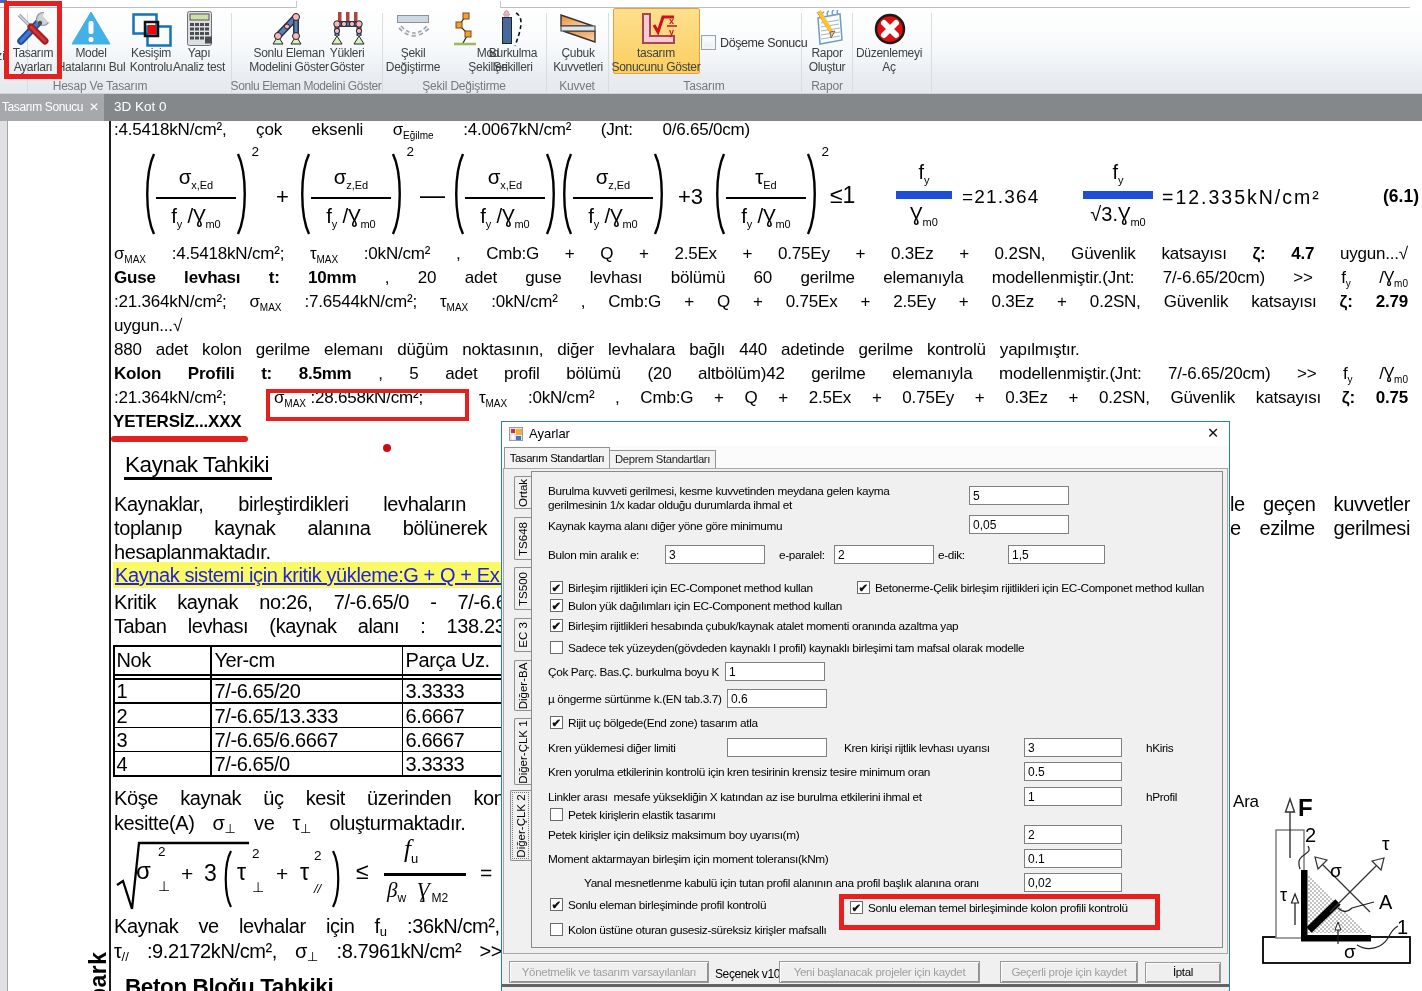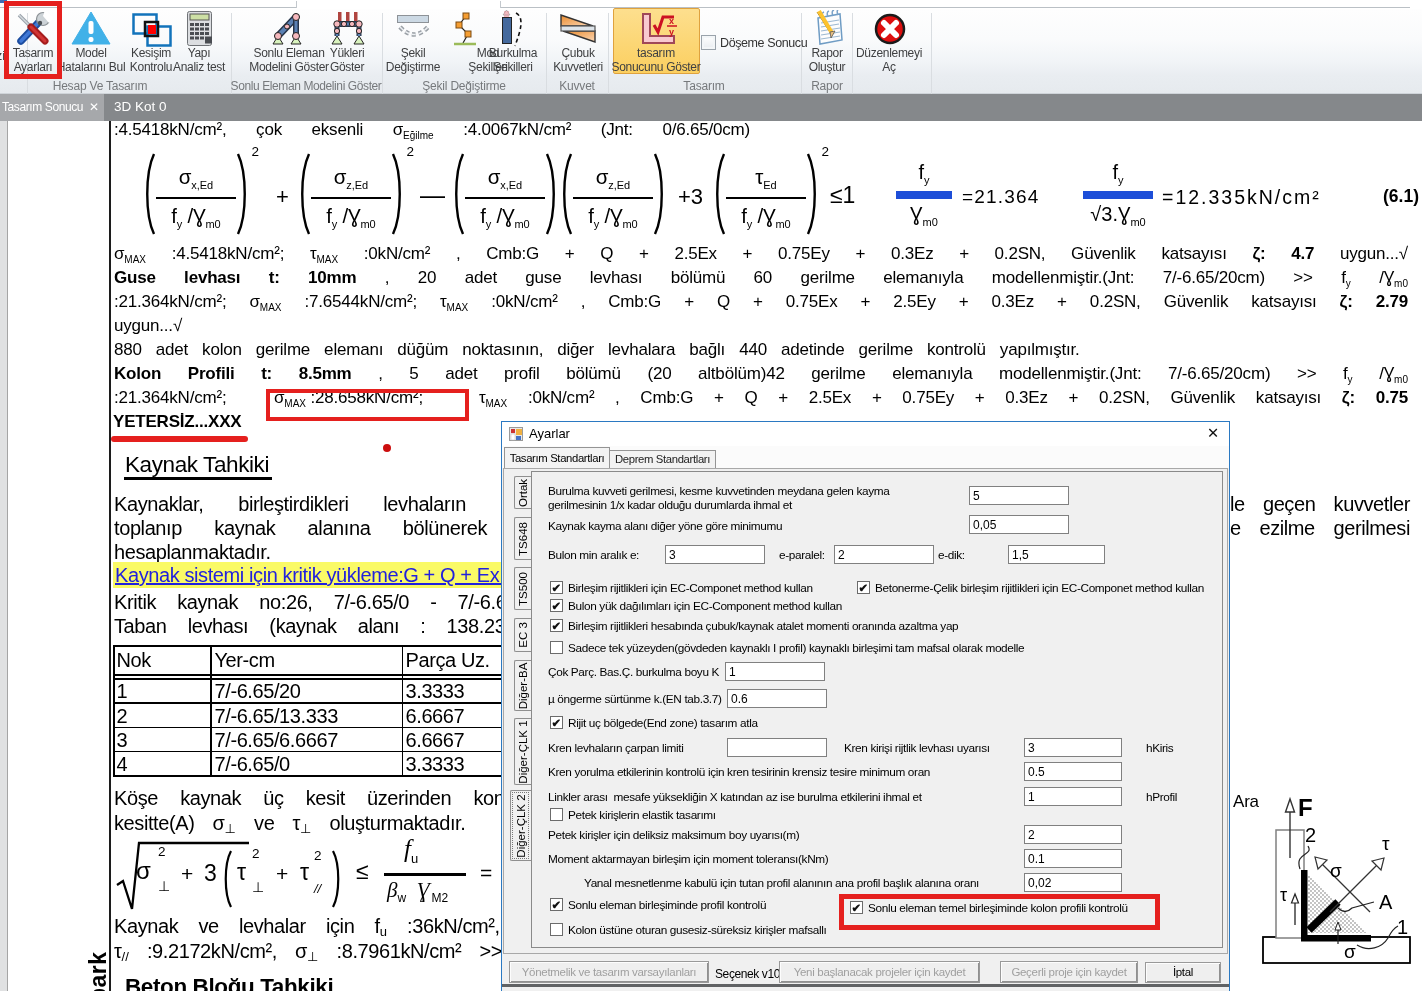--- a/index.html
+++ b/index.html
@@ -528,21 +528,21 @@
   <div class="cb" style="left:48px;top:219px;"></div>
     <div class="lbl" style="left:66px;top:219px;">Sadece tek yüzeyden(gövdeden kaynaklı I profil) kaynaklı birleşimi tam mafsal olarak modelle</div>
 
   <div class="lbl" style="left:46px;top:243px;">Çok Parç. Bas.Ç. burkulma boyu K</div>
   <div class="inp" style="left:223px;top:240px;width:100px;">1</div>
   <div class="lbl" style="left:46px;top:270px;">µ öngerme sürtünme k.(EN tab.3.7)</div>
   <div class="inp" style="left:225px;top:267px;width:100px;">0.6</div>
   <div class="cb on" style="left:48px;top:294px;"></div>
     <div class="lbl" style="left:66px;top:294px;">Rijit uç bölgede(End zone) tasarım atla</div>
 
-  <div class="lbl" style="left:46px;top:319px;">Kren levhaların çarpan limiti</div>
+  <div class="lbl" style="left:46px;top:319px;">Kren yüklemesi diğer limiti</div>
   <div class="inp" style="left:225px;top:316px;width:100px;"></div>
   <div class="lbl" style="left:342px;top:319px;">Kren kirişi rijtlik levhası uyarısı</div>
   <div class="inp" style="left:522px;top:316px;width:98px;">3</div>
   <div class="lbl" style="left:644px;top:319px;">hKiris</div>
   <div class="lbl" style="left:46px;top:343px;">Kren yorulma etkilerinin kontrolü için kren tesirinin krensiz tesire minimum oran</div>
   <div class="inp" style="left:522px;top:340px;width:98px;">0.5</div>
   <div class="lbl" style="left:46px;top:368px;">Linkler arası&nbsp; mesafe yüksekliğin X katından az ise burulma etkilerini ihmal et</div>
   <div class="inp" style="left:522px;top:365px;width:98px;">1</div>
   <div class="lbl" style="left:644px;top:368px;">hProfil</div>
   <div class="cb" style="left:48px;top:386px;"></div>

